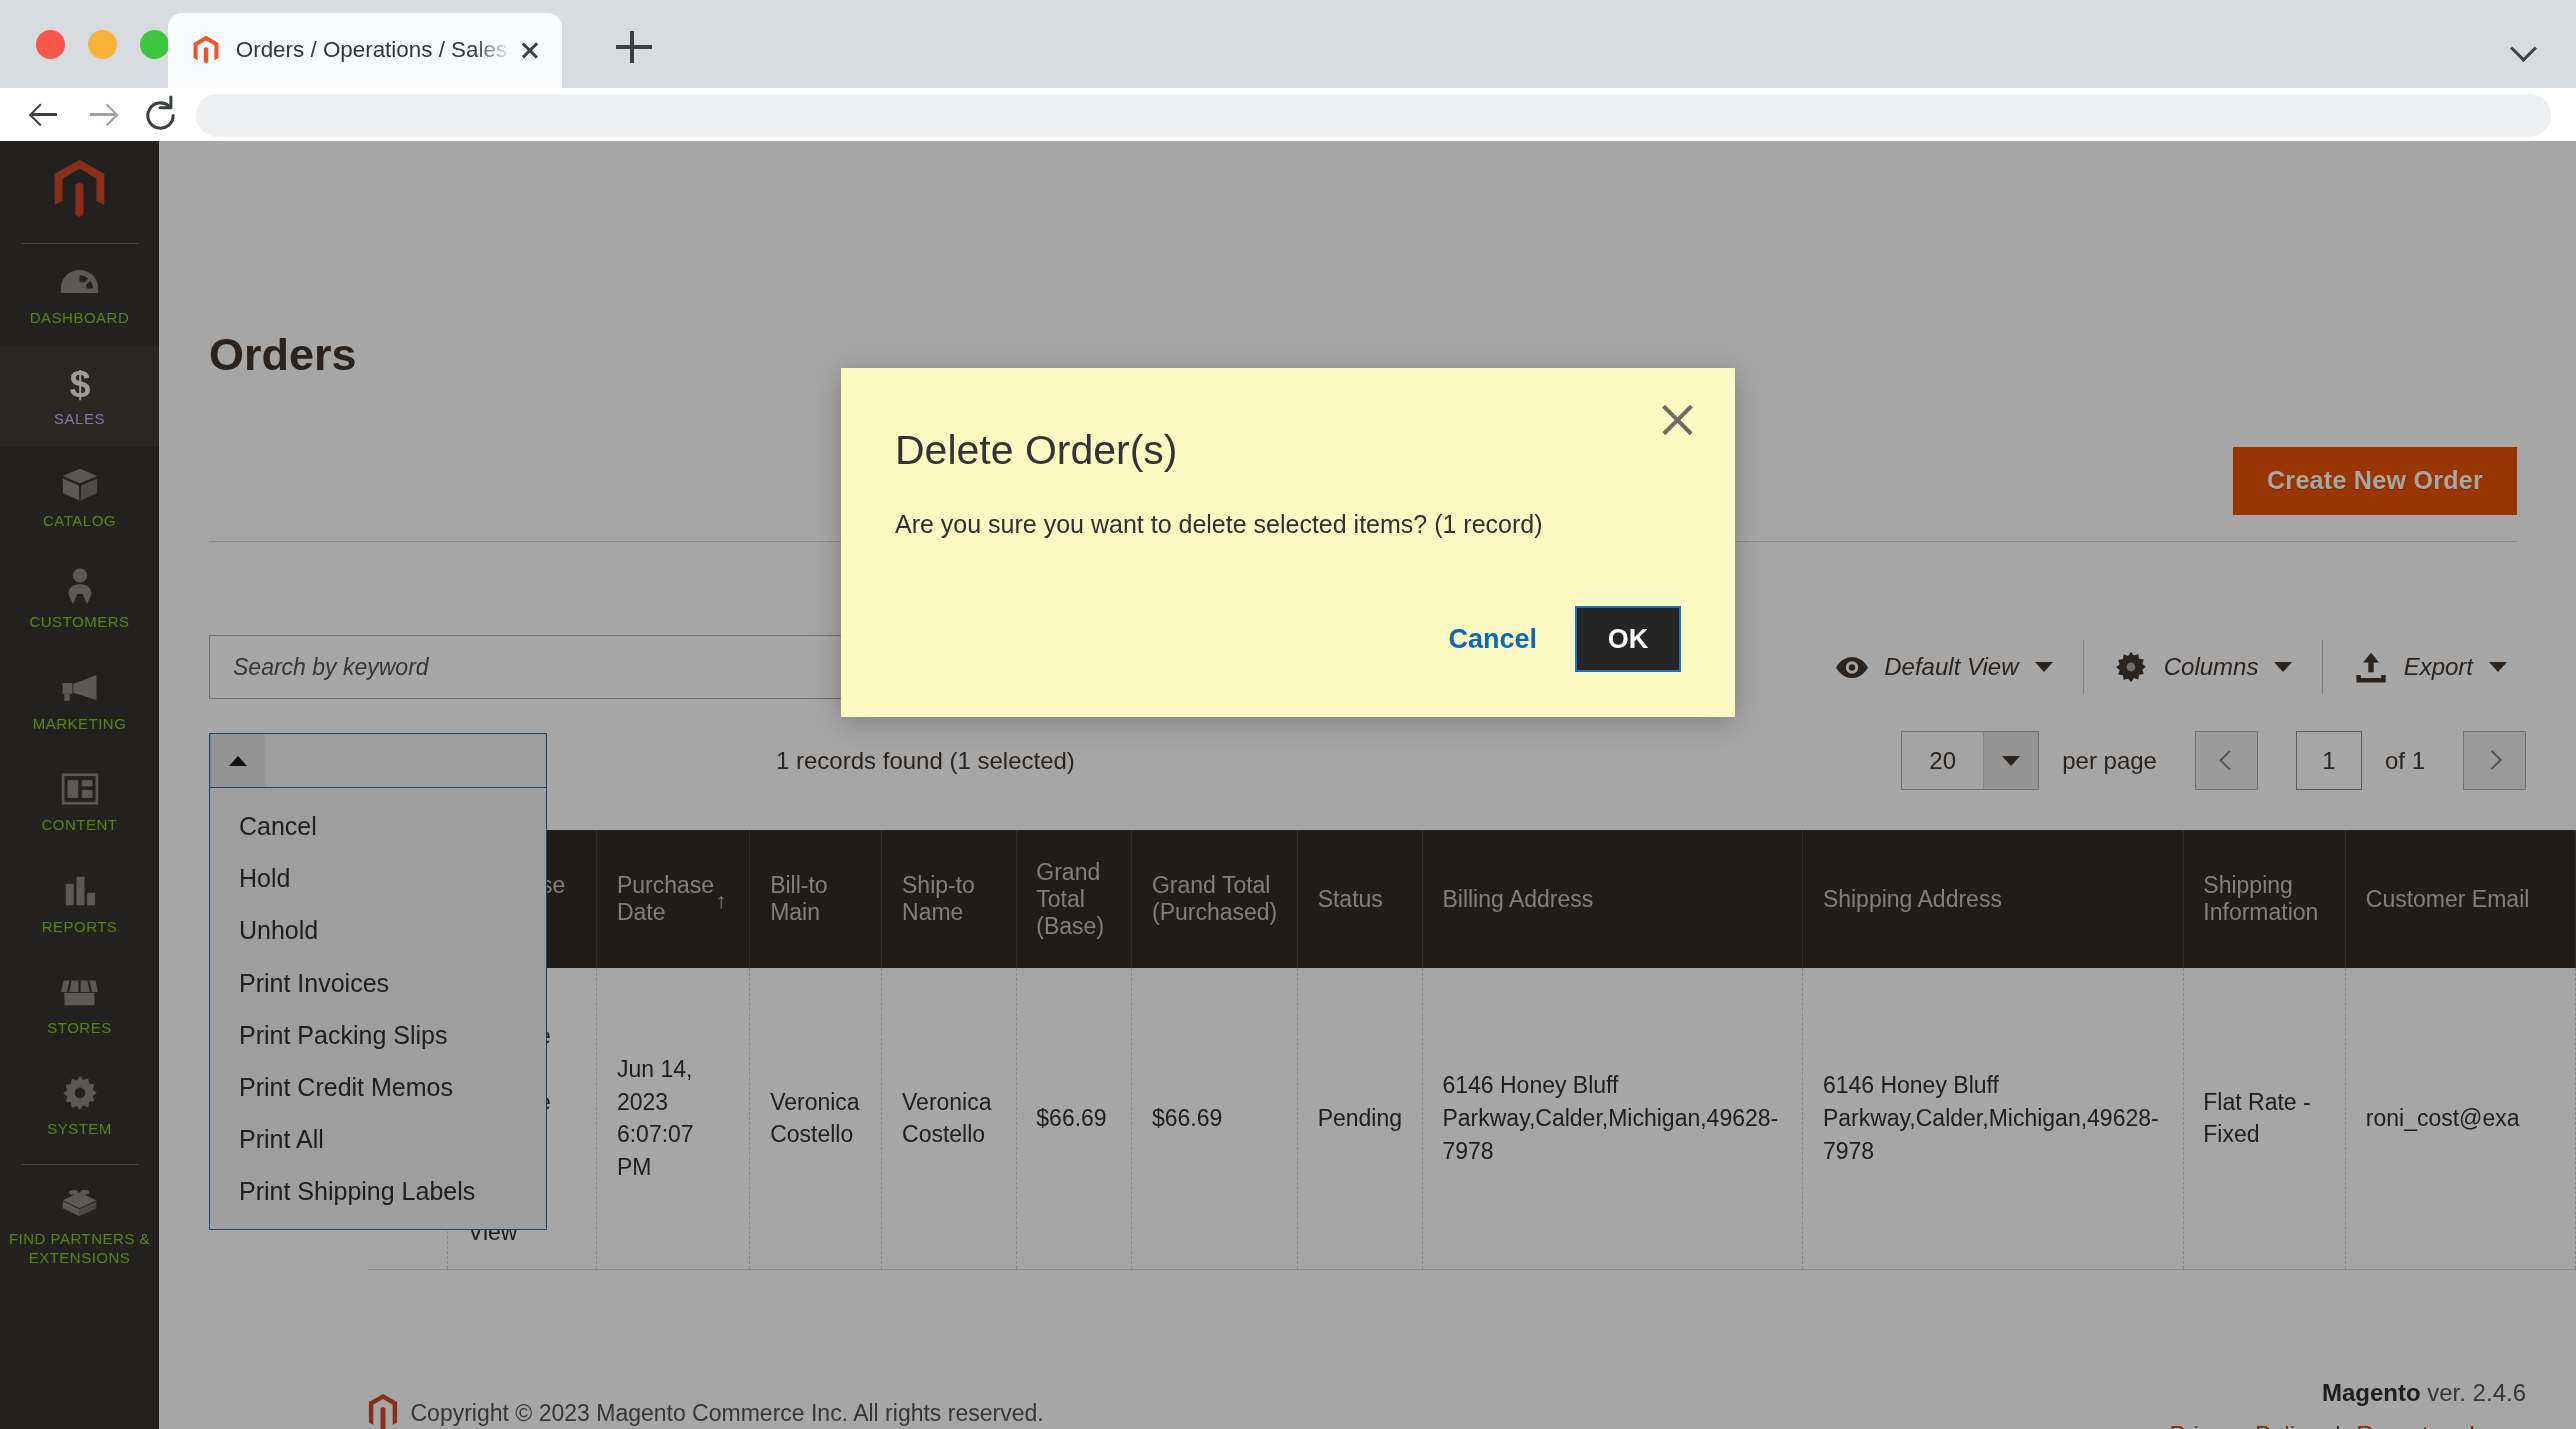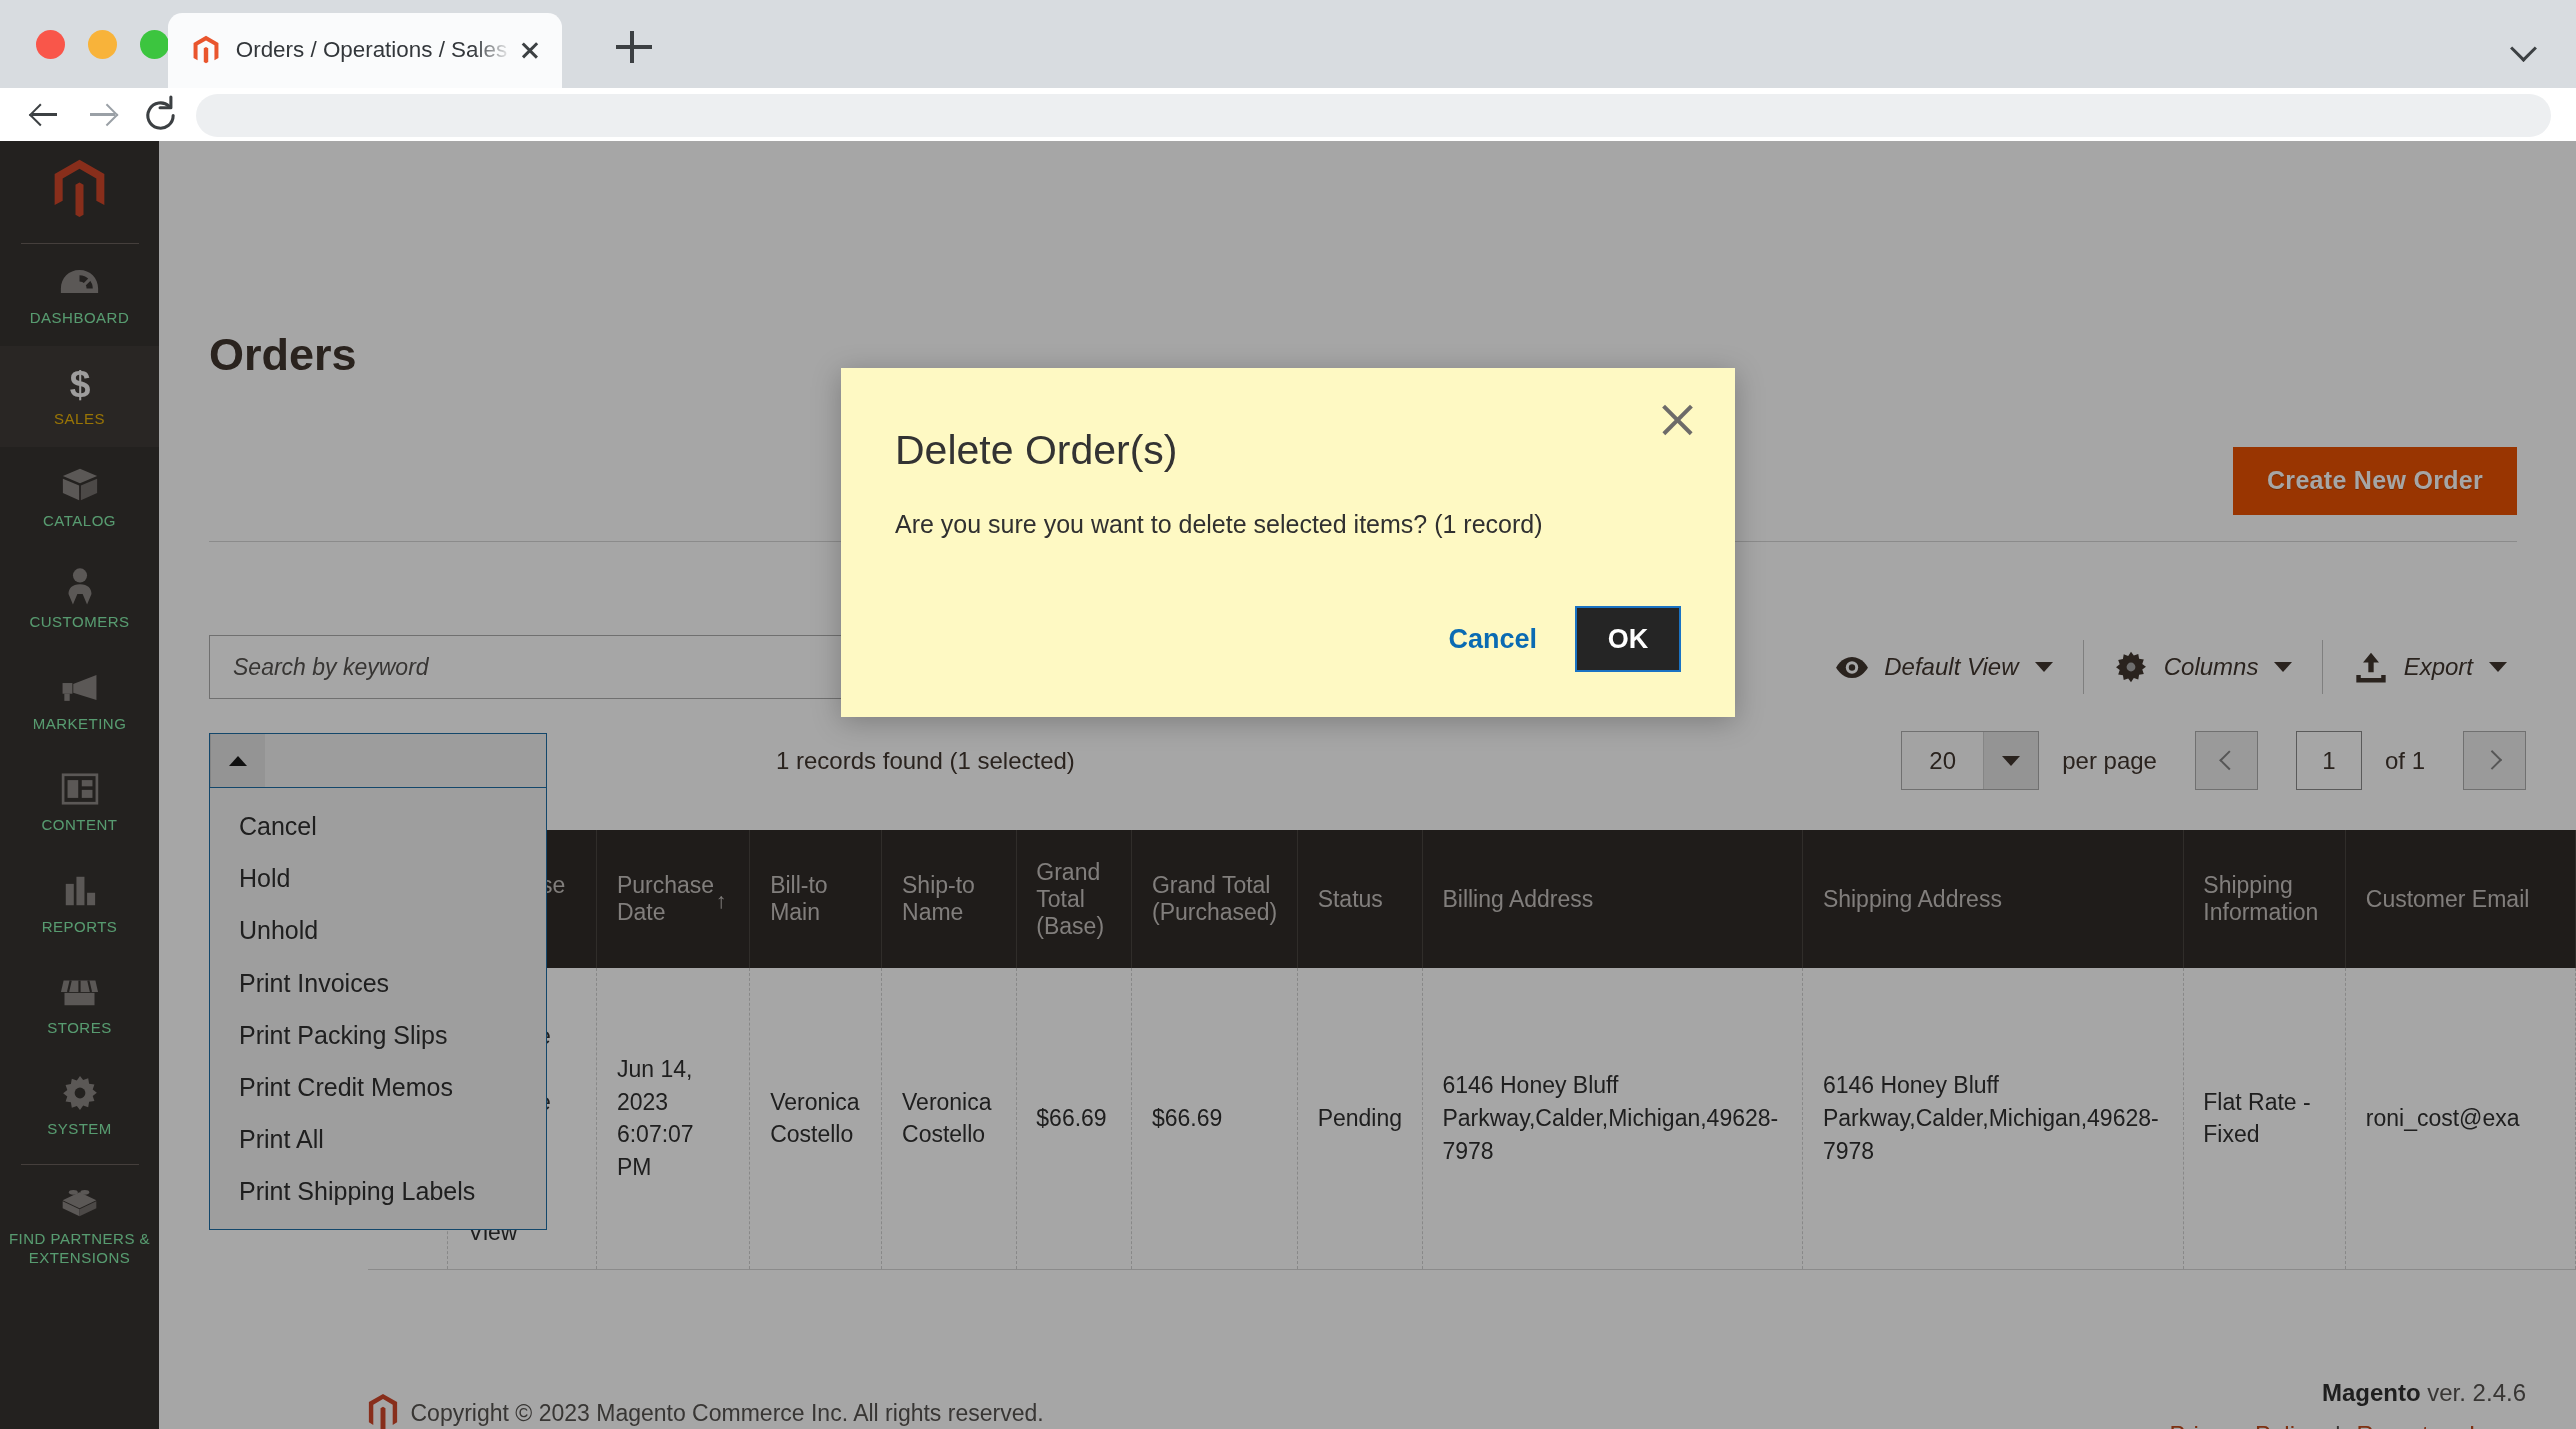--- a/index.html
+++ b/index.html
@@ -79,23 +79,23 @@
     background: #373330;
   }
   .sb-logo { height: 97px; display:flex; align-items:center; justify-content:center; }
   .sb-divider { width: 118px; height: 0.9px; background: #6a625d; margin: 5.4px auto 0 auto; }
   .sb-item {
     padding: 19.7px 3.6px 18px 3.6px; text-align: center; cursor: default;
   }
   .sb-item.active { background: #403b38; }
   .sb-icon { height: 36px; display:flex; align-items:center; justify-content:center; margin-bottom: 9px; }
   .sb-label {
-    font-size: 15px; letter-spacing: 0.5px; color: #86efac; line-height: 1.25;
-  }
-  .sb-item.active .sb-label { color: #eab308; }
+    font-size: 15px; letter-spacing: 0.5px; color: #84cc16; line-height: 1.25;
+  }
+  .sb-item.active .sb-label { color: #c4b5fd; }
 
   .content { position: absolute; left: 159px; top: 0; width: 2417px; height: 1288px; background: #ffffff; }
 
   .page-title { position:absolute; left: 50px; top: 188px; font-size: 45px; color:#41362f; }
 
   .page-actions-bar {
     position:absolute; left: 50px; top: 295px; width: 2308px; height: 106px;
     border-bottom: 0.9px solid #d6d6d6;
   }
   .btn-primary {

